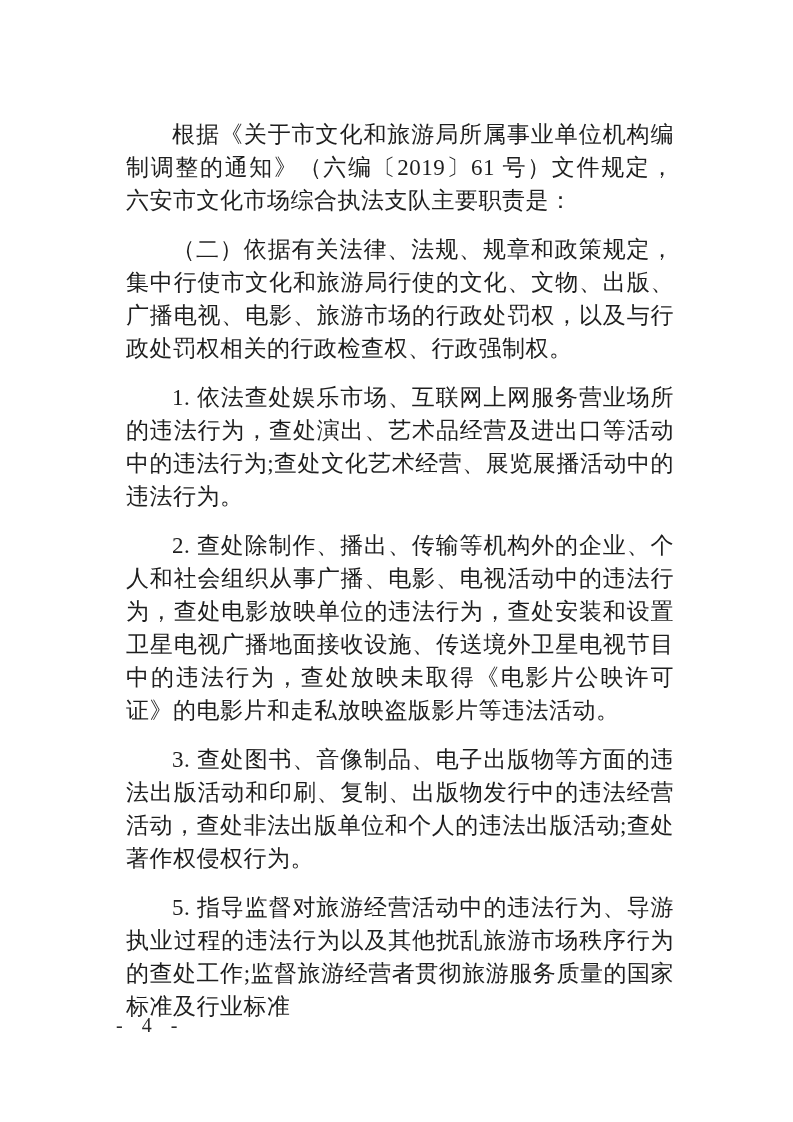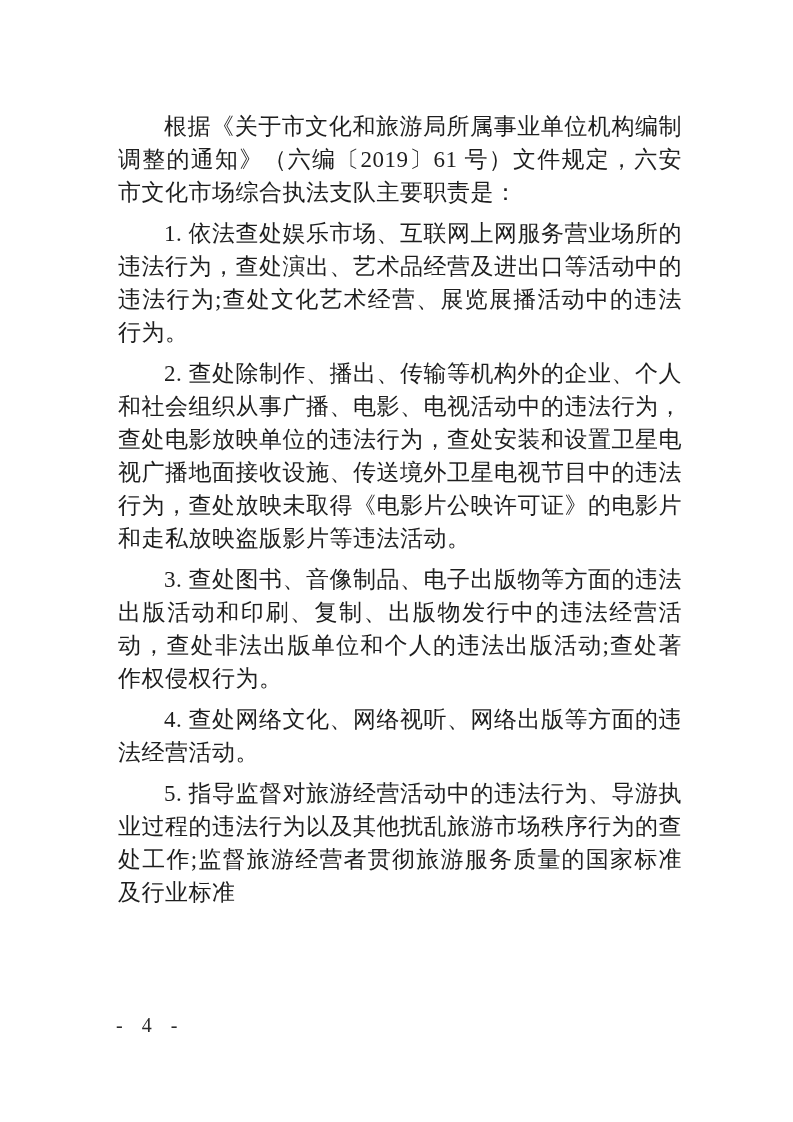--- a/index.html
+++ b/index.html
@@ -21,41 +21,41 @@
     width: 580px;
     font-family: "Liberation Serif", "DejaVu Serif", serif;
     font-size: 23px;
     line-height: 33px;
     color: #1e1e1e;
     text-align: justify;
     text-justify: inter-ideograph;
     letter-spacing: 0.5px;
   }
   .para {
-    margin: 8px;
+    margin: 16px;
     padding: 0;
     text-indent: 2em;
   }
   .page-number {
     position: absolute;
     left: 116px;
     top: 1014px;
     font-family: "Liberation Serif", "DejaVu Serif", serif;
     font-size: 20px;
     color: #2a2a2a;
     letter-spacing: 7px;
     white-space: pre;
   }
 </style>
 </head>
 <body>
 
 <div class="page">
   <div class="doc-body">
     <p class="para">根据《关于市文化和旅游局所属事业单位机构编制调整的通知》（六编〔2019〕61 号）文件规定，六安市文化市场综合执法支队主要职责是：</p>
+    <p class="para">（二）依据有关法律、法规、规章和政策规定，集中行使市文化和旅游局行使的文化、文物、出版、广播电视、电影、旅游市场的行政处罚权，以及与行政处罚权相关的行政检查权、行政强制权。</p>
     <p class="para">1. 依法查处娱乐市场、互联网上网服务营业场所的违法行为，查处演出、艺术品经营及进出口等活动中的违法行为;查处文化艺术经营、展览展播活动中的违法行为。</p>
     <p class="para">2. 查处除制作、播出、传输等机构外的企业、个人和社会组织从事广播、电影、电视活动中的违法行为，查处电影放映单位的违法行为，查处安装和设置卫星电视广播地面接收设施、传送境外卫星电视节目中的违法行为，查处放映未取得《电影片公映许可证》的电影片和走私放映盗版影片等违法活动。</p>
     <p class="para">3. 查处图书、音像制品、电子出版物等方面的违法出版活动和印刷、复制、出版物发行中的违法经营活动，查处非法出版单位和个人的违法出版活动;查处著作权侵权行为。</p>
-    <p class="para">4. 查处网络文化、网络视听、网络出版等方面的违法经营活动。</p>
     <p class="para">5. 指导监督对旅游经营活动中的违法行为、导游执业过程的违法行为以及其他扰乱旅游市场秩序行为的查处工作;监督旅游经营者贯彻旅游服务质量的国家标准及行业标准</p>
   </div>
   <div class="page-number">- 4 -</div>
 </div>
 
 </body></html>

